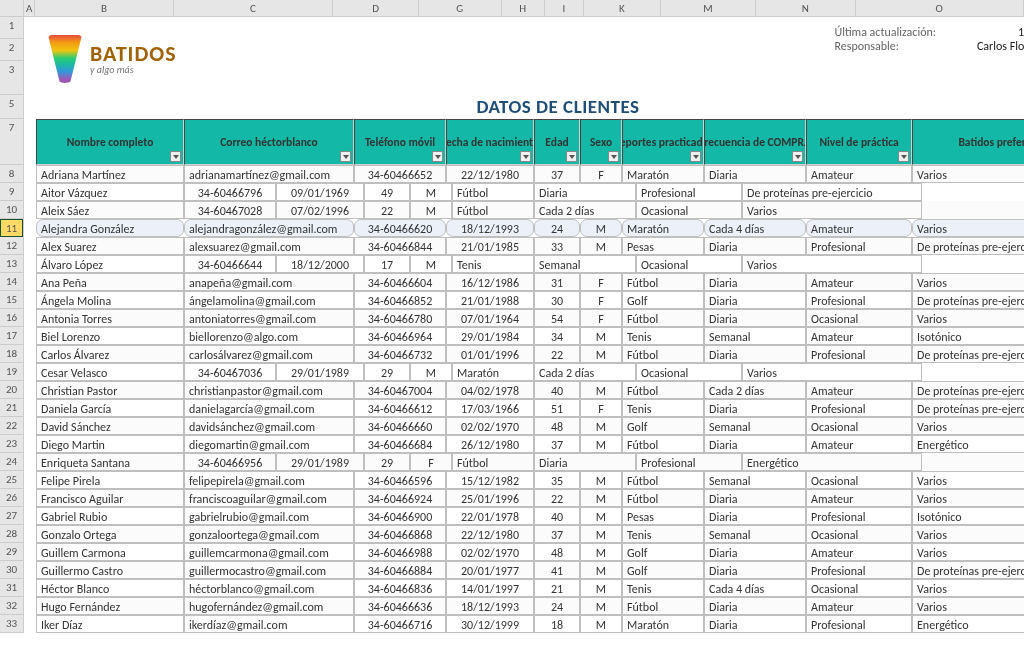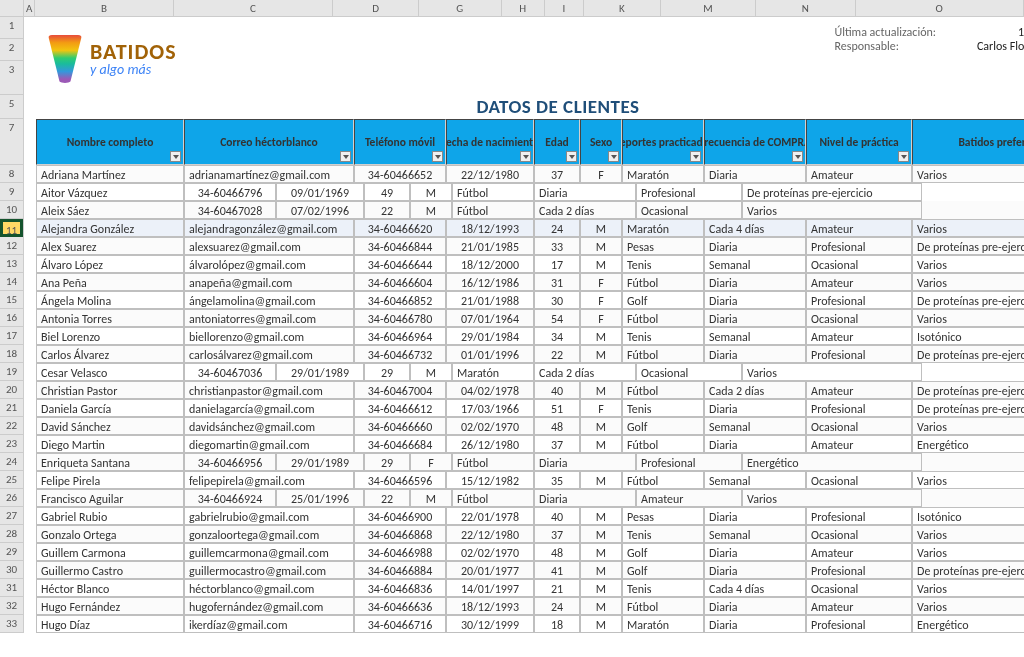--- a/index.html
+++ b/index.html
@@ -4,61 +4,61 @@
 <style>
   * { box-sizing: border-box; margin: 0; padding: 0; }
   body { font-family: Calibri, Arial, sans-serif; font-size: 12px; color: #333; background: #fff; width: 1024px; }
   
   .sheet { display: flex; }
   .gutter-corner { width: 24px; height: 17px; background: #e6e6e6; border-right: 1px solid #ccc; border-bottom: 1px solid #ccc; }
   .col-headers { display: flex; height: 17px; background: #e6e6e6; border-bottom: 1px solid #ccc; }
   .col-headers .ch { border-right: 1px solid #ccc; text-align: center; font-size: 11px; color: #555; line-height: 17px; }
   .row-gutter { width: 24px; background: #e6e6e6; border-right: 1px solid #ccc; flex-shrink: 0; }
   .row-gutter .rn { height: 18px; border-bottom: 1px solid #ccc; text-align: center; font-size: 11px; color: #555; line-height: 18px; }
-  .row-gutter .rn.sel { background: #ffd966; border: 3px solid #14532d; }
+  .row-gutter .rn.sel { background: #ffd966; border: 1px solid #14532d; }
   
   .body { flex: 1; position: relative; }
   
   .header-area { height: 78px; position: relative; display:flex; }
   .logo-block { display: flex; align-items: center; padding: 6px 0 0 12px; }
   .logo-swirl {
     width: 34px; height: 48px;
     background: linear-gradient(to bottom, #e74c3c 0%, #f39c12 16%, #f1c40f 32%, #2ecc71 48%, #1abc9c 60%, #3498db 76%, #9b59b6 92%);
     clip-path: polygon(0 0, 100% 0, 65% 100%, 35% 100%);
     border-radius: 4px 4px 50% 50%;
     margin-right: 8px;
   }
   .logo-text .big { font-weight: 800; font-size: 22px; letter-spacing: 1px; color: #a16207; line-height: 1; }
-  .logo-text .small { font-size: 14px; color: #3b82f6; font-style: italic; line-height: 1; }
+  .logo-text .small { font-size: 10px; color: #737373; font-style: italic; line-height: 1; }
   .meta-block { margin-left: auto; padding: 8px 16px 0 0; font-size: 12px; color: #666; }
   .meta-block .meta-row { display: flex; gap: 40px; }
   .meta-val { color: #222; text-align: right; min-width: 100px; }
   
   .title-row { height: 24px; text-align: center; font-size: 19px; font-weight: 700; color: #1F4E79; letter-spacing: .5px; }
   
   .grid { display: flex; flex-direction: column; }
   .grid .r { display: flex; height: 18px; }
   .grid .r .c { border-right: 1px solid #d0d0d0; border-bottom: 1px solid #d0d0d0; padding: 0 4px; white-space: nowrap; overflow: hidden; line-height: 18px; }
   
   .thead { height: 46px !important; }
   .thead .c {
-    border: 1px solid #444; background: #0ea5e9; font-weight: 700; font-size: 11.5px;
+    border: 1px solid #444; background: #14b8a6; font-weight: 700; font-size: 11.5px;
     display: flex; align-items: center; justify-content: center; text-align: center;
     position: relative; padding: 2px 14px 2px 6px; line-height: 1.15;
   }
   .thead .c .filter-btn {
     position: absolute; right: 2px; bottom: 2px; width: 11px; height: 11px;
     border: 1px solid #888; background: #f0f0f0; display: flex; align-items: center; justify-content: center;
     cursor: pointer;
   }
   .thead .c .filter-btn::after { content: ""; border-left: 3px solid transparent; border-right: 3px solid transparent; border-top: 4px solid #555; }
   
   .grid .r.data .c { border: 1px solid #bfbfbf; font-size: 12px; }
   .grid .r.data:nth-child(odd) { background: #fbfbfb; }
-  .grid .r.data.sel .c { background: rgba(180,200,230,.25); }
+  .grid .r.data.sel .c { background: rgba(180,200,230,.25); border-radius: 7px; }
   
   .center { text-align: center; }
   
   
   .w-B { width: 148px; }
   .w-C { width: 170px; }
   .w-D { width: 92px; }
   .w-G { width: 88px; }
   .w-H { width: 46px; }
   .w-I { width: 42px; }
@@ -248,21 +248,20 @@
               <div class="c w-G center">21/01/1985</div>
               <div class="c w-H center">33</div>
               <div class="c w-I center">M</div>
               <div class="c w-K">Pesas</div>
               <div class="c w-M">Diaria</div>
               <div class="c w-N">Profesional</div>
               <div class="c w-O">De proteínas pre-ejercicio</div>
             </div>
             <div class="r data" style="margin-left: 12px;">
               <div class="c w-B">Álvaro López</div>
-              <div class="c w-C">álvarolópez@gmail.com</div>
               <div class="c w-D center">34-60466644</div>
               <div class="c w-G center">18/12/2000</div>
               <div class="c w-H center">17</div>
               <div class="c w-I center">M</div>
               <div class="c w-K">Tenis</div>
               <div class="c w-M">Semanal</div>
               <div class="c w-N">Ocasional</div>
               <div class="c w-O">Varios</div>
             </div>
             <div class="r data" style="margin-left: 12px;">
@@ -296,21 +295,21 @@
               <div class="c w-G center">07/01/1964</div>
               <div class="c w-H center">54</div>
               <div class="c w-I center">F</div>
               <div class="c w-K">Fútbol</div>
               <div class="c w-M">Diaria</div>
               <div class="c w-N">Ocasional</div>
               <div class="c w-O">Varios</div>
             </div>
             <div class="r data" style="margin-left: 12px;">
               <div class="c w-B">Biel Lorenzo</div>
-              <div class="c w-C">biellorenzo@gmail.com</div>
+              <div class="c w-C">biellorenzo@algo.com</div>
               <div class="c w-D center">34-60466964</div>
               <div class="c w-G center">29/01/1984</div>
               <div class="c w-H center">34</div>
               <div class="c w-I center">M</div>
               <div class="c w-K">Tenis</div>
               <div class="c w-M">Semanal</div>
               <div class="c w-N">Amateur</div>
               <div class="c w-O">Isotónico</div>
             </div>
             <div class="r data" style="margin-left: 12px;">
@@ -402,20 +401,21 @@
               <div class="c w-G center">15/12/1982</div>
               <div class="c w-H center">35</div>
               <div class="c w-I center">M</div>
               <div class="c w-K">Fútbol</div>
               <div class="c w-M">Semanal</div>
               <div class="c w-N">Ocasional</div>
               <div class="c w-O">Varios</div>
             </div>
             <div class="r data" style="margin-left: 12px;">
               <div class="c w-B">Francisco Aguilar</div>
+              <div class="c w-C">franciscoaguilar@gmail.com</div>
               <div class="c w-D center">34-60466924</div>
               <div class="c w-G center">25/01/1996</div>
               <div class="c w-H center">22</div>
               <div class="c w-I center">M</div>
               <div class="c w-K">Fútbol</div>
               <div class="c w-M">Diaria</div>
               <div class="c w-N">Amateur</div>
               <div class="c w-O">Varios</div>
             </div>
             <div class="r data" style="margin-left: 12px;">
@@ -484,21 +484,21 @@
               <div class="c w-D center">34-60466636</div>
               <div class="c w-G center">18/12/1993</div>
               <div class="c w-H center">24</div>
               <div class="c w-I center">M</div>
               <div class="c w-K"> Fútbol</div>
               <div class="c w-M"> Diaria</div>
               <div class="c w-N"> Amateur</div>
               <div class="c w-O"> Varios</div>
             </div>
             <div class="r data" style="margin-left: 12px;">
-              <div class="c w-B">Hugo Díaz</div>
+              <div class="c w-B">Iker Díaz</div>
               <div class="c w-C">ikerdíaz@gmail.com</div>
               <div class="c w-D center">34-60466716</div>
               <div class="c w-G center">30/12/1999</div>
               <div class="c w-H center">18</div>
               <div class="c w-I center">M</div>
               <div class="c w-K"> Maratón</div>
               <div class="c w-M"> Diaria</div>
               <div class="c w-N"> Profesional</div>
               <div class="c w-O"> Energético</div>
             </div>

